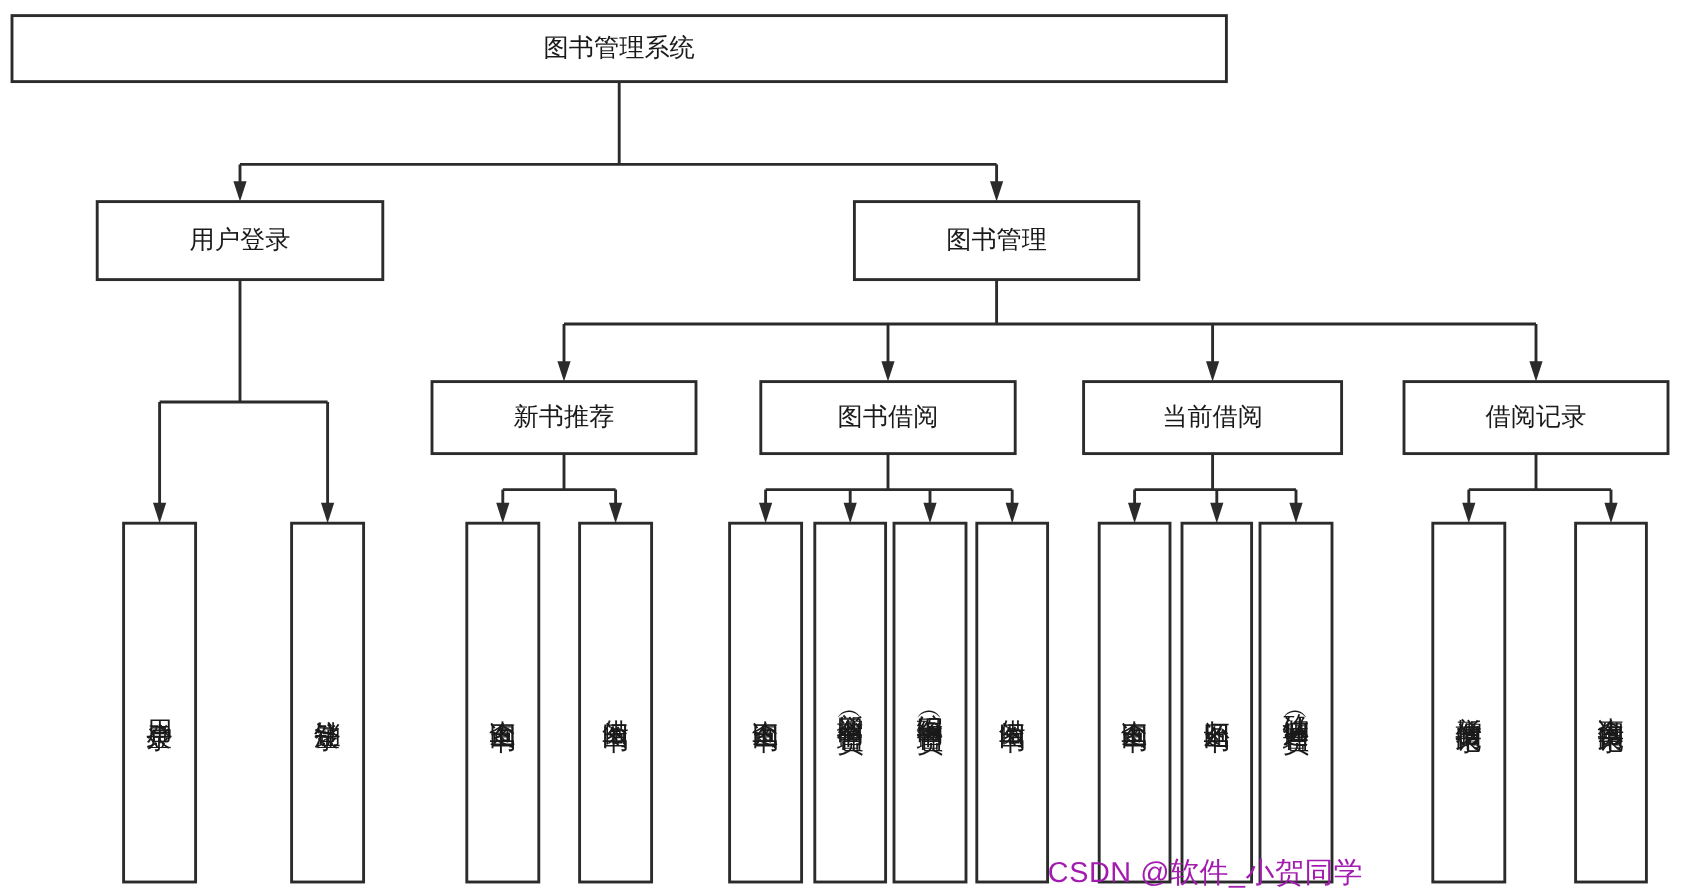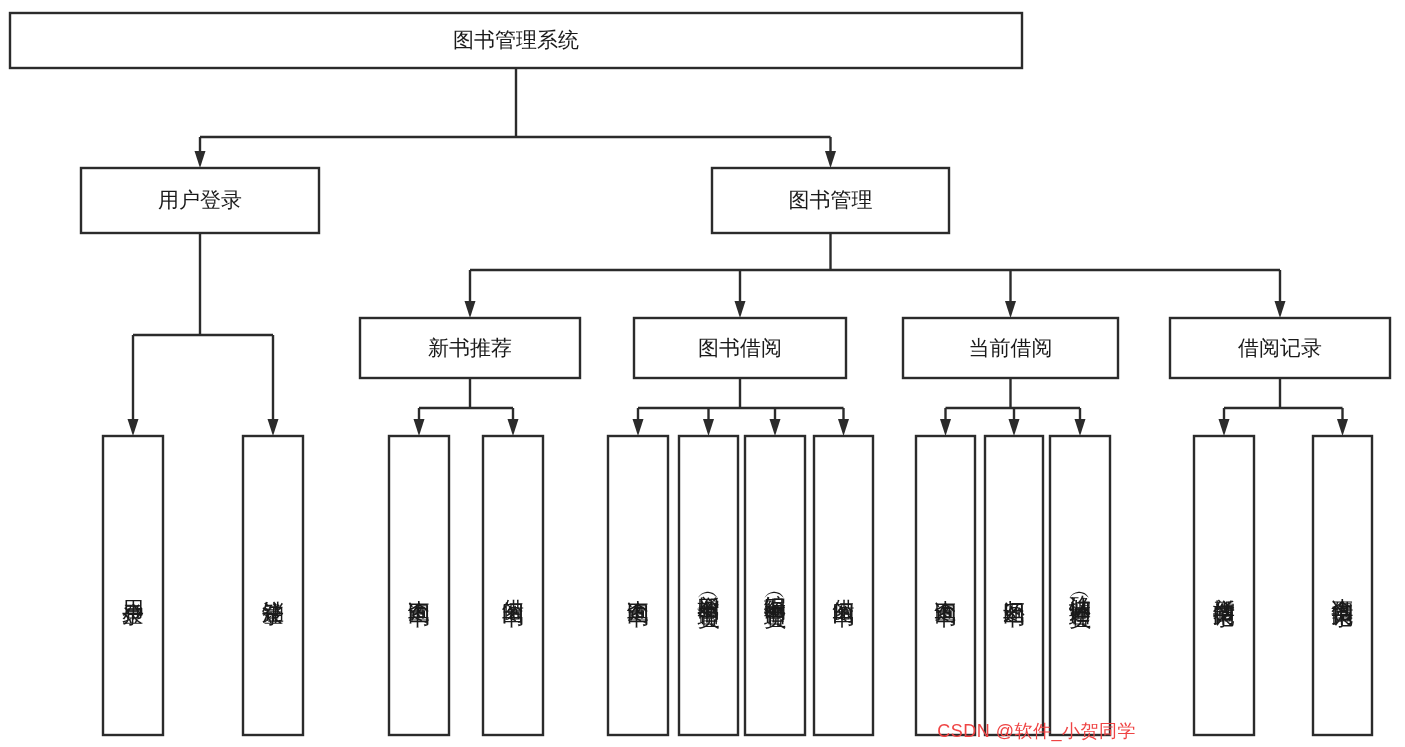--- a/index.html
+++ b/index.html
@@ -60,22 +60,22 @@
     white-space: nowrap;
     text-align: center;
     transform: translateX(-50%);
     pointer-events: none;
   }
   #watermark {
     position: absolute;
     right: 10px;
     bottom: 4px;
     font-family: "Liberation Sans", "DejaVu Sans", sans-serif;
-    font-size: 18px;
-    color: #ef4444;
+    font-size: 24px;
+    color: #a21caf;
     letter-spacing: 0.5px;
     white-space: nowrap;
   }
 </style>
 </head>
 <body>
 
 <div id="diagram-root">
 
   <svg id="tree-svg" viewBox="0 0 1405 747">

